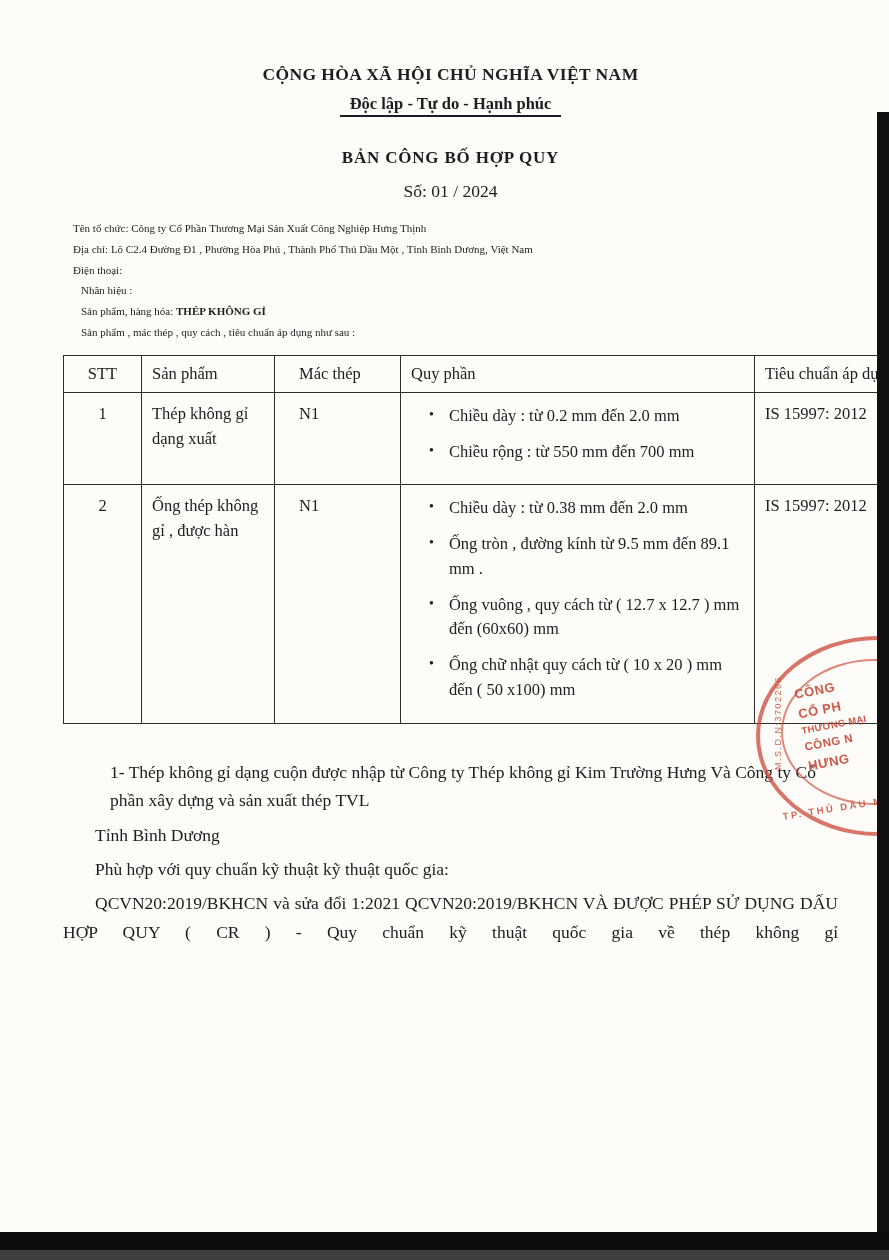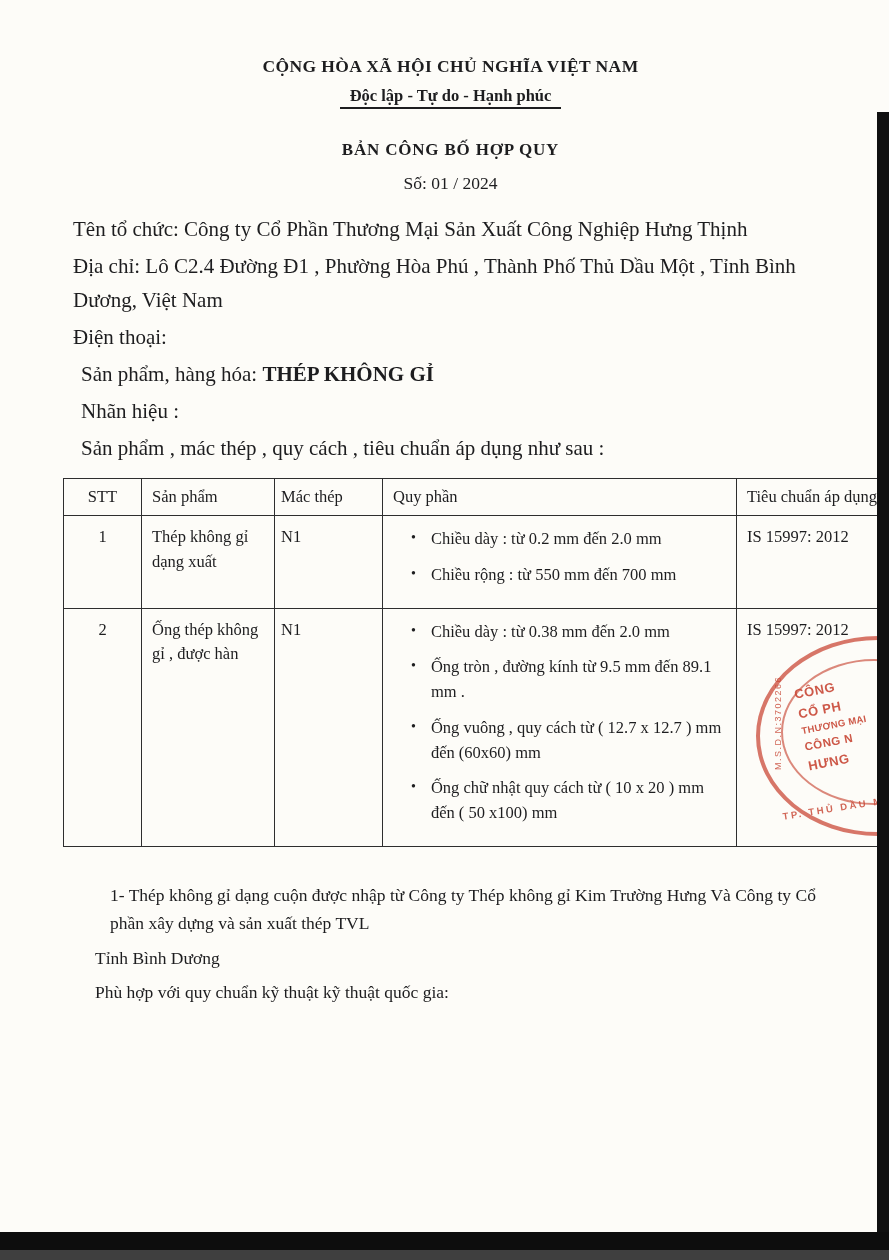--- a/index.html
+++ b/index.html
@@ -1,37 +1,37 @@
 <!DOCTYPE html>
 <html><head>
 <meta charset="utf-8">
 <style>
   html,body{margin:0;padding:0;background:#d9d9d9;}
   .page{
     position:relative;width:889px;height:1260px;background:#fdfcf8;
     overflow:hidden;font-family:"Liberation Serif","DejaVu Serif",serif;
     color:#1d1d1f;margin:0 auto;
   }
-  .content{position:absolute;top:0;left:63px;width:775px;padding-top:56px;}
+  .content{position:absolute;top:8px;left:63px;width:775px;padding-top:56px;}
   .center{text-align:center;}
   .nat-title{font-size:17.5px;font-weight:bold;letter-spacing:.4px;margin:0;}
   .motto{font-size:16.5px;font-weight:bold;margin:9px 0 0 0;}
   .motto .underlined{border-bottom:2px solid #1d1d1f;padding:0 10px 2px 10px;}
   .doc-title{font-size:17px;font-weight:bold;letter-spacing:.8px;margin:34px 0 0 0;}
   .doc-number{font-size:17.5px;margin:13px 0 0 0;}
-  .para{font-size:21px;line-height:1.62;margin:3px 0 0 10px;}
+  .para{font-size:11px;line-height:1.62;margin:3px 0 0 10px;}
   .para.first{margin-top:18px;}
   .para.indent2{margin-left:18px;}
   .bold{font-weight:bold;}
   table.spec{border-collapse:collapse;width:775px;margin-top:13px;font-size:16.5px;table-layout:fixed;}
   .spec th,.spec td{border:1.3px solid #2e2e2e;vertical-align:top;padding:9px 10px;text-align:left;font-weight:normal;}
   .spec thead th{height:24px;vertical-align:middle;padding-top:6px;padding-bottom:6px;}
   .spec .col-stt{width:57px;text-align:center;font-family:Liberation Serif, serif;}
   .spec .col-sp{width:112px;}
-  .spec .col-mt{width:91px;padding-left:6px;}
+  .spec .col-mt{width:91px;padding-left:24px;}
   .spec .col-qc{width:333px;}
   .spec .col-tc{width:182px;}
   .spec td{line-height:1.5;}
   ul.qc{list-style:none;margin:2px 0 0 0;padding:0 0 0 18px;}
   ul.qc li{display:flex;gap:15px;margin-bottom:11px;}
   ul.qc li .dot{font-size:14px;line-height:1.55;flex:0 0 auto;}
   ul.qc li .qtext{line-height:1.5;}
   .notes{margin-top:34px;font-size:17.5px;line-height:1.6;}
   .note{margin:0 0 7px 47px;}
   .note.n2{padding-left:30px;text-indent:-30px;}
@@ -71,22 +71,22 @@
     <div class="center">
       <p class="nat-title">CỘNG HÒA XÃ HỘI CHỦ NGHĨA VIỆT NAM</p>
       <p class="motto"><span class="underlined">Độc lập - Tự do - Hạnh phúc</span></p>
       <p class="doc-title">BẢN CÔNG BỐ HỢP QUY</p>
       <p class="doc-number">Số: 01 / 2024</p>
     </div>
 
     <p class="para first">Tên tổ chức: Công ty Cổ Phần Thương Mại Sản Xuất Công Nghiệp Hưng Thịnh</p>
     <p class="para">Địa chỉ: Lô C2.4 Đường Đ1 , Phường Hòa Phú , Thành Phố Thủ Dầu Một , Tỉnh Bình Dương, Việt Nam</p>
     <p class="para">Điện thoại:</p>
+    <p class="para indent2">Nhãn hiệu :</p>
     <p class="para indent2"><span>Sản phẩm, hàng hóa: </span><span class="bold">THÉP KHÔNG GỈ</span></p>
-    <p class="para indent2">Nhãn hiệu :</p>
     <p class="para indent2">Sản phẩm , mác thép , quy cách , tiêu chuẩn áp dụng như sau :</p>
 
     <table class="spec">
       <thead>
         <tr>
           <th class="col-stt">STT</th>
           <th class="col-sp">Sản phẩm</th>
           <th class="col-mt">Mác thép</th>
           <th class="col-qc">Quy phần</th>
           <th class="col-tc">Tiêu chuẩn áp dụng</th>
@@ -139,20 +139,21 @@
           </tr>
         </tbody>
     </table>
 
     <div class="notes" id="notes">
         <p class="note n1">1- Thép không gỉ dạng cuộn được nhập từ Công ty Thép không gỉ Kim Trường Hưng Và Công ty Cổ phần xây dựng và sản xuất thép TVL</p>
       </div>
 
     <p class="province">Tỉnh Bình Dương</p>
     <p class="conformity">Phù hợp với quy chuẩn kỹ thuật kỹ thuật quốc gia:</p>
+    <p class="final-para">QCVN20:2019/BKHCN và sửa đổi 1:2021 QCVN20:2019/BKHCN VÀ ĐƯỢC PHÉP SỬ DỤNG DẤU HỢP QUY ( CR ) -  Quy chuẩn kỹ thuật quốc gia về thép không gỉ</p>
   </div>
 
   <div class="stamp">
     <div class="ring outer"></div>
     <div class="ring inner"></div>
     <div class="stamp-msdn">M.S.D.N:3702266</div>
     <div class="stamp-lines" id="stamp-lines">
         <div class="sline sline-0">CÔNG</div>
         <div class="sline sline-1">CỔ PH</div>
         <div class="sline sline-2">THƯƠNG MẠI</div>

